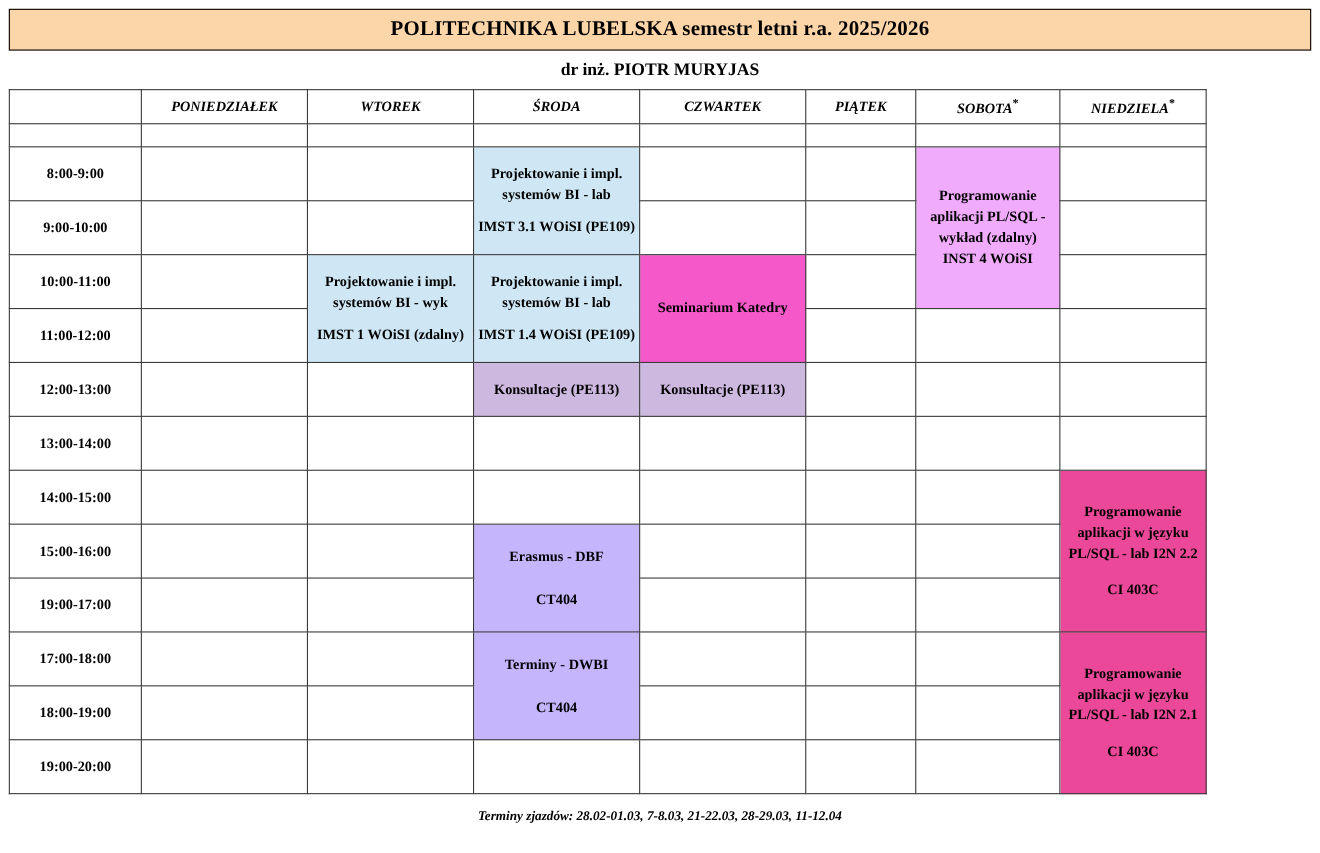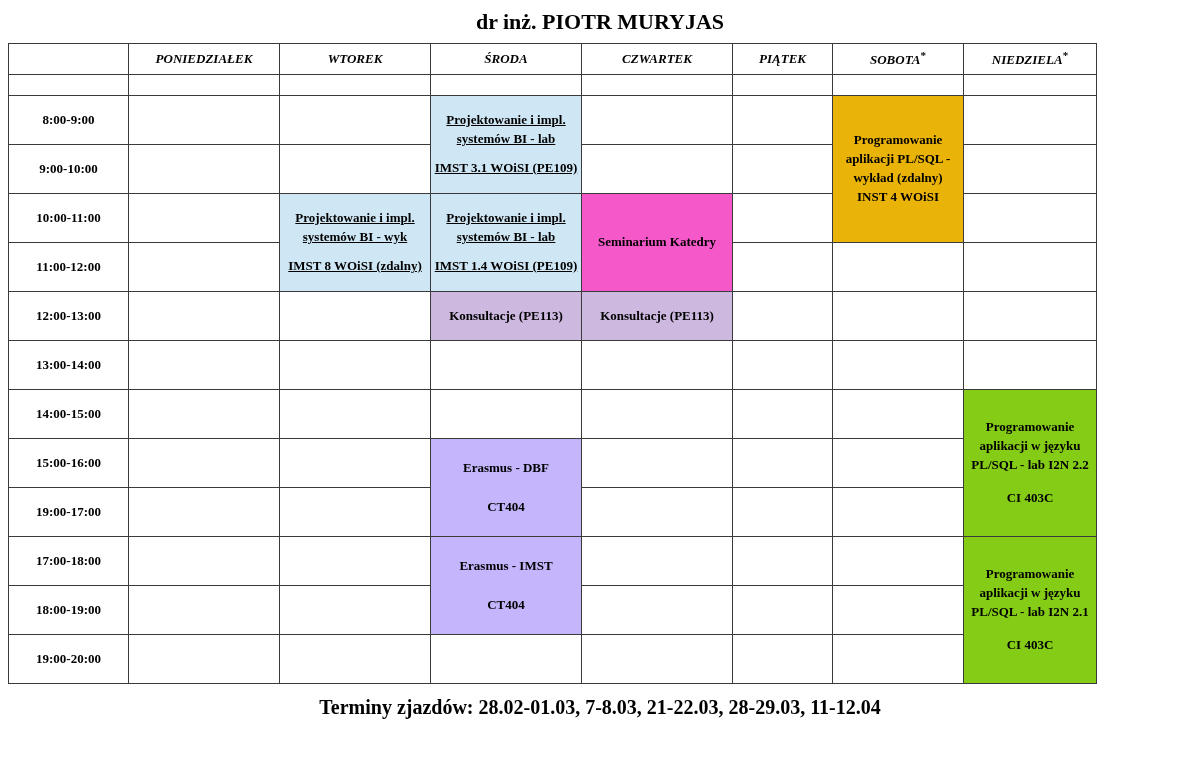--- a/index.html
+++ b/index.html
@@ -26,21 +26,21 @@
     border: 1px solid #000000;
     text-align: center;
     font-weight: bold;
     font-size: 19px;
     padding: 7px 0 7px 0;
     letter-spacing: 0.2px;
   }
   .subtitle {
     text-align: center;
     font-weight: bold;
-    font-size: 22px;
+    font-size: 16px;
     padding: 9px 0 8px 0;
   }
   table.schedule {
     border-collapse: collapse;
     margin: 0 8px;
     width: 996px;
     table-layout: fixed;
     border-radius: 17px;
   }
   table.schedule td, table.schedule th {
@@ -73,47 +73,49 @@
   }
   td.empty {
     background: #ffffff;
   }
   .ev {
     font-size: 13.5px;
     font-weight: bold;
     line-height: 1.45;
     padding: 4px 5px;
   }
-  .c-blue { background: #cfe7f5; text-decoration: underline; }
-  .c-green { background: #eab308; }
-  .c-green2 { background: #84cc16; }
+  .c-blue { background: #cfe7f5; }
+  .c-green { background: #f0abfc; }
+  .c-green2 { background: #ec4899; }
   .c-magenta { background: #f558c8; }
   .c-purple { background: #cdb8e0; }
   .c-orange { background: #c4b5fd; }
   .ev-big {
     font-size: 14px;
     font-family: Liberation Serif, serif;
   }
   .footer {
     text-align: center;
     font-weight: bold;
-    font-size: 20px;
+    font-size: 12px;
     padding-top: 12px;
+    font-style: italic;
   }
   .col-time { width: 120px; }
   .col-day { width: 151px; }
   .col-fri { width: 100px; }
   .col-sat { width: 131px; }
   .col-sun { width: 133px; }
 </style>
 </head>
 <body>
 
 <div class="page">
 
+  <div class="banner">POLITECHNIKA LUBELSKA semestr letni r.a. 2025/2026</div>
 
   <div class="subtitle">dr inż. PIOTR MURYJAS</div>
 
   <table class="schedule">
     <colgroup>
       <col class="col-time">
       <col class="col-day">
       <col class="col-day">
       <col class="col-day">
       <col class="col-day">
@@ -171,21 +173,21 @@
         <td class="empty"></td>
         <td class="empty"></td>
       </tr>
 
       <tr>
         <td class="timecell">10:00-11:00</td>
         <td class="empty"></td>
         <td class="ev c-blue" rowspan="2">
           <div>Projektowanie i impl. systemów BI - wyk</div>
           <div style="height:10px"></div>
-          <div>IMST 8 WOiSI (zdalny)</div>
+          <div>IMST 1 WOiSI (zdalny)</div>
         </td>
         <td class="ev c-blue" rowspan="2">
           <div>Projektowanie i impl. systemów BI - lab</div>
           <div style="height:10px"></div>
           <div>IMST 1.4 WOiSI (PE109)</div>
         </td>
         <td class="ev c-magenta ev-big" rowspan="2">
           <div>Seminarium Katedry</div>
         </td>
         <td class="empty"></td>
@@ -262,21 +264,21 @@
         <td class="empty"></td>
         <td class="empty"></td>
         <td class="empty"></td>
       </tr>
 
       <tr>
         <td class="timecell">17:00-18:00</td>
         <td class="empty"></td>
         <td class="empty"></td>
         <td class="ev c-orange" rowspan="2">
-          <div>Erasmus - IMST</div>
+          <div>Terminy - DWBI</div>
           <div style="height:20px"></div>
           <div>CT404</div>
         </td>
         <td class="empty"></td>
         <td class="empty"></td>
         <td class="empty"></td>
         <td class="ev c-green2" rowspan="3">
           <div>Programowanie aplikacji w języku PL/SQL - lab I2N 2.1</div>
           <div style="height:14px"></div>
           <div>CI 403C</div>

